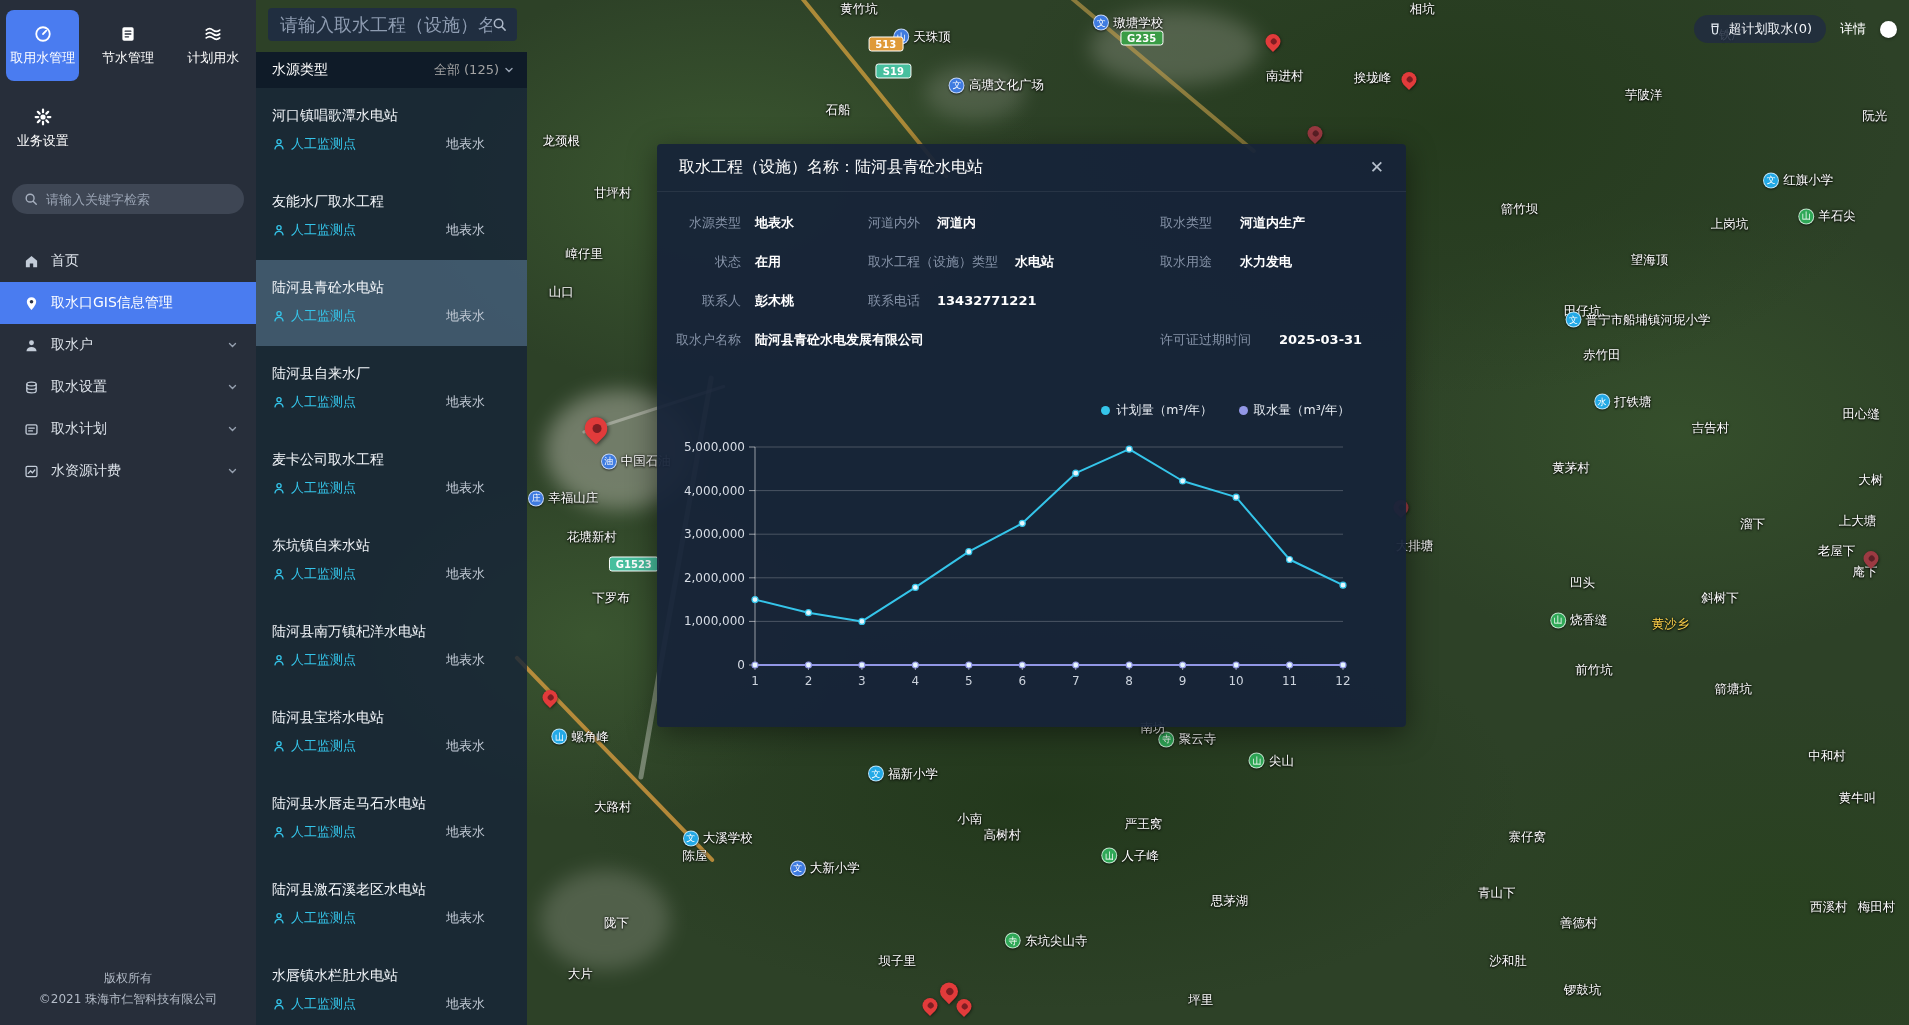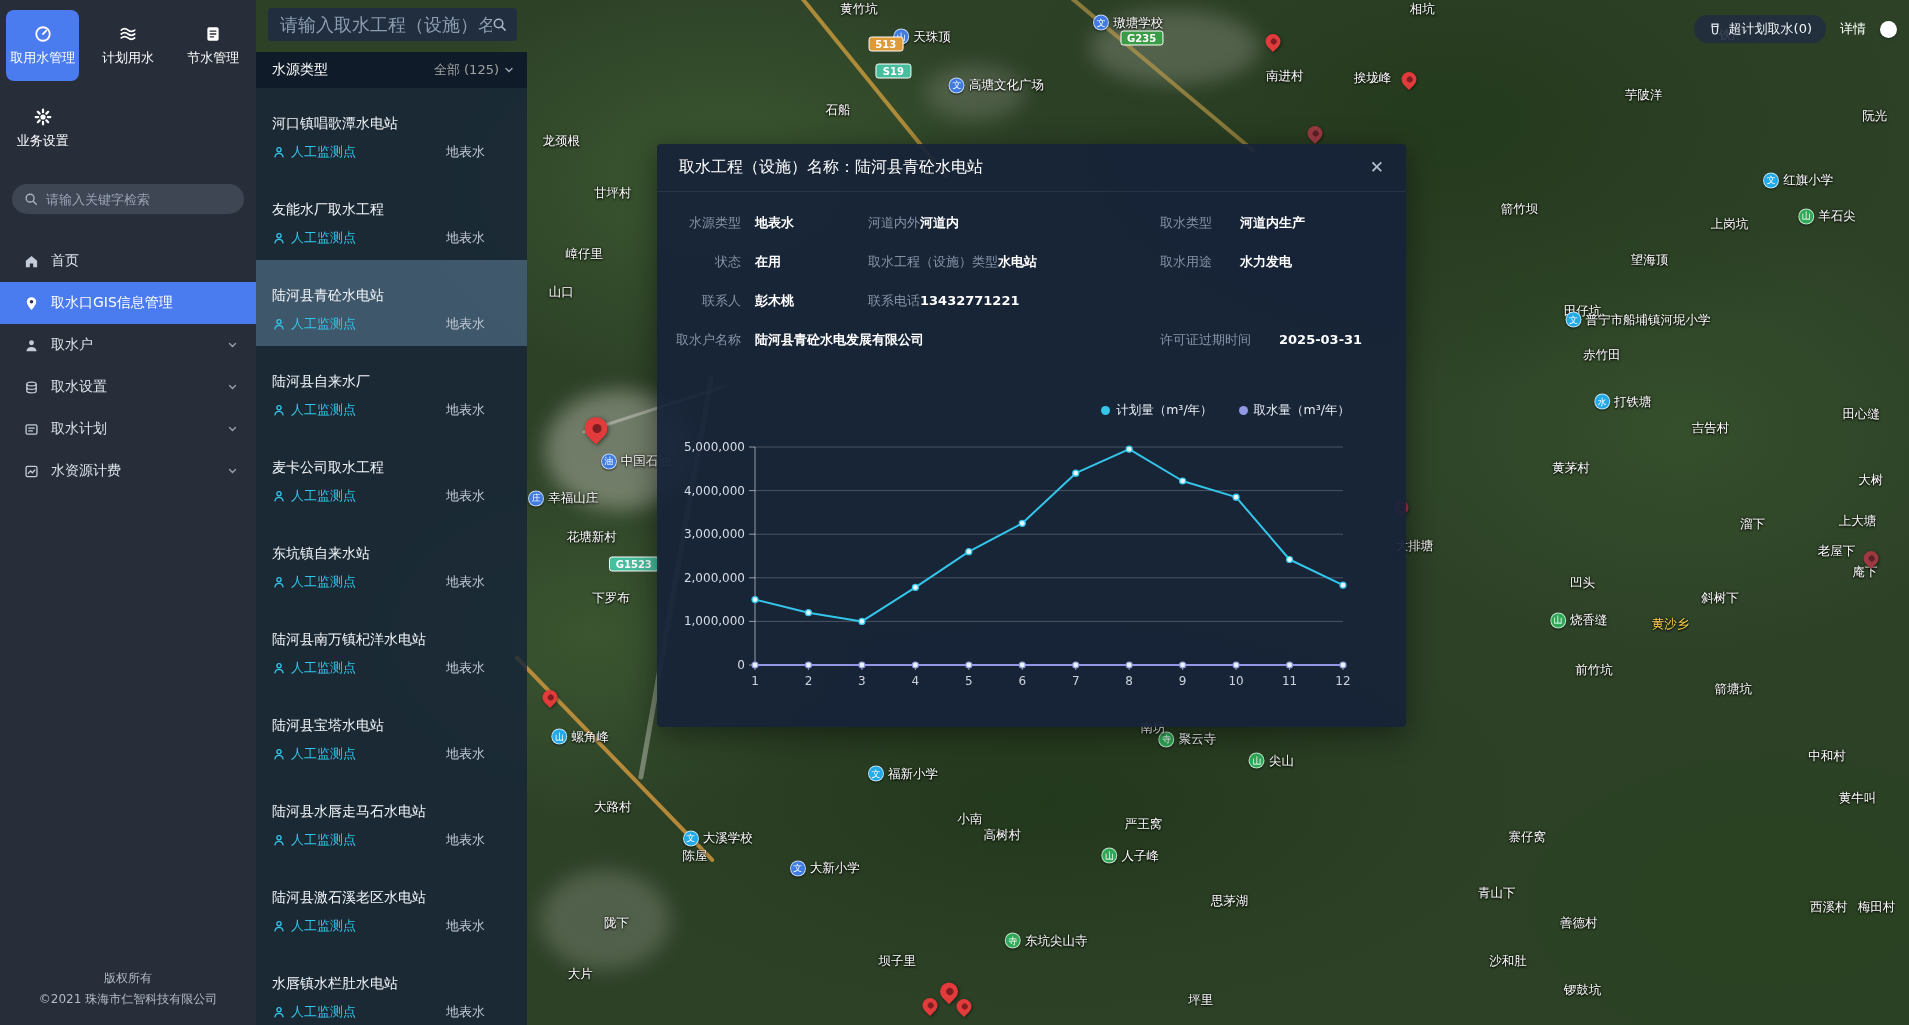--- a/index.html
+++ b/index.html
@@ -71,21 +71,21 @@
   #st-search svg{width:15px;height:15px;color:#aeb9c9;flex:0 0 15px;}
   #st-body{position:absolute;left:0;right:0;top:52px;bottom:0;background:rgba(21,34,53,.55);}
   #st-header{height:36px;background:rgba(13,24,40,.88);display:flex;align-items:center;
     padding:0 12px 0 16px;color:#fff;font-size:14px;}
   #st-filter{margin-left:auto;display:flex;align-items:center;gap:4px;color:#a3a3a3;
     font-size:13px;cursor:pointer;}
   #st-filter svg{width:12px;height:12px;color:#9aa5b5;}
   #station-list{position:absolute;left:0;right:0;top:36px;bottom:0;overflow-y:auto;}
   #station-list::-webkit-scrollbar{width:5px;}
   #station-list::-webkit-scrollbar-thumb{background:rgba(150,165,185,.45);border-radius:3px;}
-  .st-item{height:86px;padding:27px 16px 0;background:rgba(23,37,57,.62);cursor:pointer;font-family:Liberation Serif, serif;}
+  .st-item{height:86px;padding:19px 16px 0;background:rgba(23,37,57,.62);cursor:pointer;font-family:Liberation Serif, serif;}
   .st-item.selected{background:rgba(90,120,156,.55);}
   .st-name{color:#f3f6fa;font-size:14px;white-space:nowrap;overflow:hidden;}
   .st-sub{margin-top:10px;display:flex;align-items:center;}
   .st-monitor{display:flex;align-items:center;gap:5px;color:#35c5ea;font-size:13px;}
   .st-monitor svg{width:14px;height:14px;}
   .st-water{margin-left:auto;color:#c2cad5;font-size:13px;padding-right:26px;}
 
   
   #topbar{position:absolute;top:15px;right:12px;display:flex;align-items:center;gap:14px;z-index:40;}
   #alert-pill{display:flex;align-items:center;gap:7px;background:rgba(33,44,64,.88);
@@ -102,21 +102,21 @@
     border-bottom:1px solid rgba(255,255,255,.07);}
   #modal-title{color:#fff;font-size:16px;}
   #modal-close{margin-left:auto;color:#b6c0cd;font-size:17px;cursor:pointer;line-height:1;}
   #modal-rows{position:absolute;left:0;right:0;top:62px;}
   .mrow{position:relative;height:39px;padding-left:12px;}
   .cell{position:absolute;top:8px;display:flex;align-items:baseline;white-space:nowrap;}
   .cell .lbl{color:#8693a8;font-size:13px;}
   .cell .val{color:#fff;font-size:13px;font-weight:600;}
   .cell.slotA{left:12px;} .cell.slotA .lbl{display:inline-block;width:72px;text-align:right;}
   .cell.slotA .val{margin-left:14px;}
-  .cell.slotB{left:211px;} .cell.slotB .val{}
+  .cell.slotB{left:211px;} .cell.slotB .val{margin-left:17px;}
   .cell.slotC{left:503px;} .cell.slotC .val{margin-left:28px;}
   #chart-legend{position:absolute;top:258px;right:56px;display:flex;gap:26px;align-items:center;}
   .lg-item{display:flex;align-items:center;gap:6px;color:#e9eef4;font-size:12.5px;}
   .lg-dot{width:9px;height:9px;border-radius:50%;}
   #chart-svg{position:absolute;left:8px;top:278px;}
 </style>
 </head>
 <body>
 
 <div id="screen">
@@ -388,30 +388,30 @@
     <div id="tiles">
         <div class="tile active">
           <svg class="" viewBox="0 0 16 16">
             <circle cx="8" cy="8" r="6" fill="none" stroke="currentColor" stroke-width="1.6"></circle>
             <path d="M8 8l2.9-2.9" stroke="currentColor" stroke-width="1.6" stroke-linecap="round"></path>
           </svg>
           <span>取用水管理</span>
         </div>
         <div class="tile">
           <svg class="" viewBox="0 0 16 16">
-            <path d="M2 4.5c2-1.6 4-1.6 6 0s4 1.6 6 0M2 8c2-1.6 4-1.6 6 0s4 1.6 6 0M2 11.5c2-1.6 4-1.6 6 0s4 1.6 6 0" fill="none" stroke="currentColor" stroke-width="1.5" stroke-linecap="round"></path>
-          </svg>
-          <span>计划用水</span>
-        </div>
-        <div class="tile">
-          <svg class="" viewBox="0 0 16 16">
             <rect x="3" y="2" width="10" height="12" rx="1.5" fill="currentColor"></rect>
             <path d="M5.5 5.5h5M5.5 8h5M5.5 10.5h3" stroke="#272e3a" stroke-width="1.2" stroke-linecap="round"></path>
           </svg>
           <span>节水管理</span>
+        </div>
+        <div class="tile">
+          <svg class="" viewBox="0 0 16 16">
+            <path d="M2 4.5c2-1.6 4-1.6 6 0s4 1.6 6 0M2 8c2-1.6 4-1.6 6 0s4 1.6 6 0M2 11.5c2-1.6 4-1.6 6 0s4 1.6 6 0" fill="none" stroke="currentColor" stroke-width="1.5" stroke-linecap="round"></path>
+          </svg>
+          <span>计划用水</span>
         </div>
         <div class="tile">
           <svg class="" viewBox="0 0 16 16">
             <circle cx="8" cy="8" r="2.3" fill="currentColor"></circle>
             <g stroke="currentColor" stroke-width="2" stroke-linecap="round">
               <path d="M8 1.5v2.2M8 12.3v2.2M1.5 8h2.2M12.3 8h2.2M3.4 3.4l1.6 1.6M11 11l1.6 1.6M12.6 3.4L11 5M5 11l-1.6 1.6"></path>
             </g>
           </svg>
           <span>业务设置</span>
         </div>

